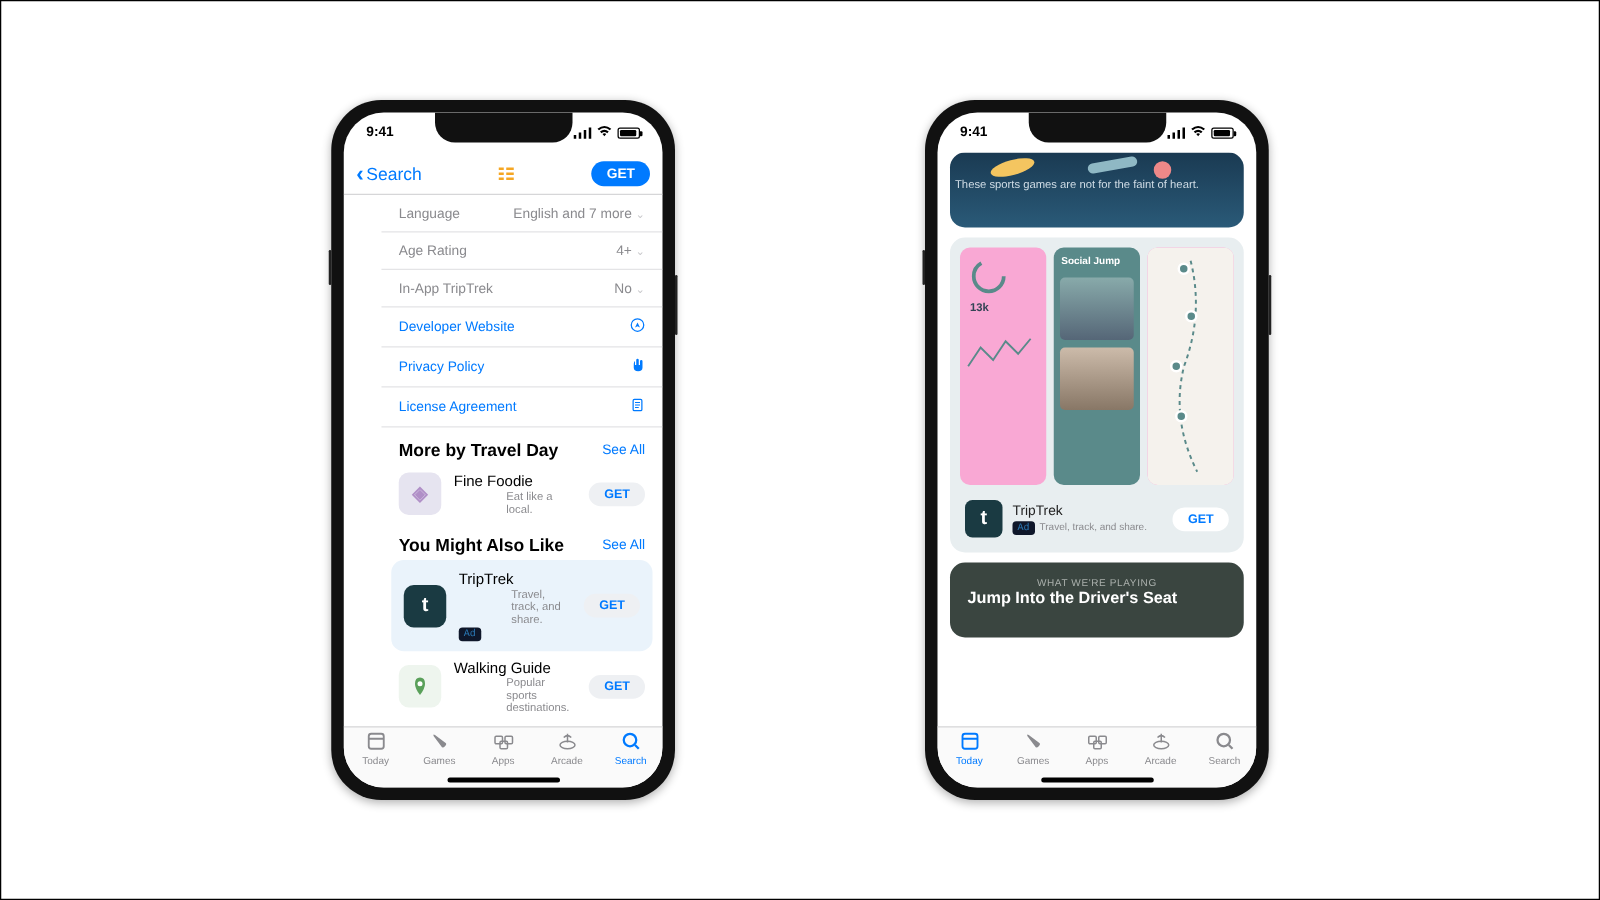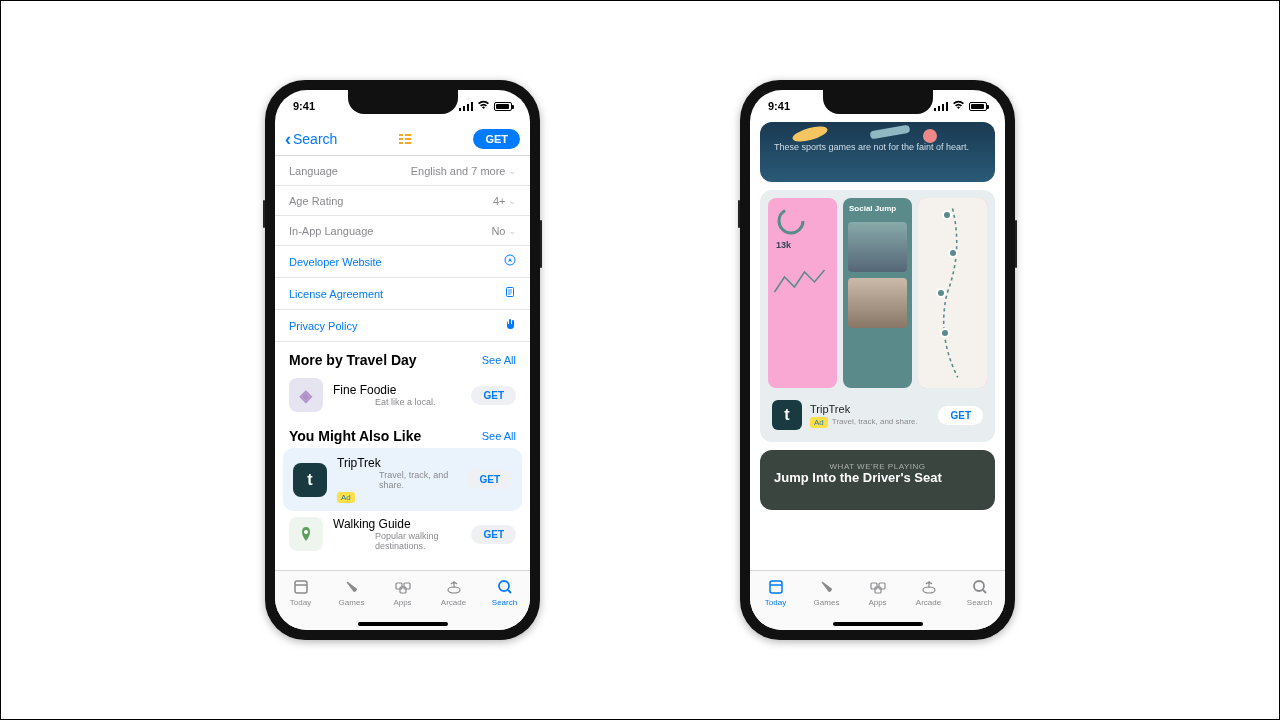--- a/index.html
+++ b/index.html
@@ -73,21 +73,21 @@
     border-bottom: 0.5px solid #d6d6d8;
   }
   .back { display:flex; align-items:center; color:#007aff; font-size:14px; gap:2px; }
   .back .chev { font-size:18px; font-weight:600; line-height:1; }
   .nav-center { flex:1; display:flex; justify-content:center; font-size:14px; color:#f5a623; }
   .get-pill {
     background:#007aff; color:#fff; font-size:11px; font-weight:700;
     padding: 4px 12px; border-radius: 12px;
   }
 
-  .content { flex:1; overflow:hidden; font-size:11px; }
+  .content { flex:1; overflow:hidden; font-size:11px;margin-left:30px; }
   .row {
     display:flex; align-items:center; justify-content:space-between;
     padding: 8px 14px;
     border-bottom: 0.5px solid #e4e4e6;
     min-height: 30px;
   }
   .row .label { color:#8a8a8e; font-size: 11px; }
   .row .value { color:#8a8a8e; font-size: 11px; display:flex; align-items:center; gap:3px;}
   .row.link .label { color:#007aff;text-align:center; }
   .row .linkicon { color:#007aff; font-size:12px; }
@@ -107,47 +107,47 @@
   .app-row.highlight { background:#eaf3fb; border-radius:10px; margin: 0 8px; padding:8px 10px;}
   .app-icon {
     width:34px; height:34px; border-radius:8px;
     display:flex; align-items:center; justify-content:center;
     color:#fff; font-weight:700; font-size:16px;
     flex-shrink:0;
   }
   .app-meta { flex:1; min-width:0; }
   .app-name { font-size:12px; color:#000; }
   .app-sub { font-size:9px; color:#8a8a8e;padding-left:42px; }
-  .ad-badge { font-size:8px; background:#fde047; color:#2a79b5; padding:1px 4px; border-radius:3px; display:inline-block; margin-top:2px;}
+  .ad-badge { font-size:8px; background:#0f172a; color:#2a79b5; padding:1px 4px; border-radius:3px; display:inline-block; margin-top:2px;font-family:Liberation Mono, monospace;}
   .get-btn-sm {
     background:#eef0f3; color:#007aff; font-size:10px; font-weight:700;
     padding: 4px 12px; border-radius: 12px;
   }
 
   .tab-bar {
-    height: 60px; border-top:0.5px solid #d6d6d8;
+    height: 49px; border-top:0.5px solid #d6d6d8;
     display:flex; background:#fafafa;
     padding-bottom: 16px;
   }
   .tab {
     flex:1; display:flex; flex-direction:column; align-items:center; justify-content:center;
     font-size:8px; color:#8a8a8e; gap:2px;
   }
   .tab.active { color:#007aff; }
   .tab svg { width:18px; height:18px; }
   .home-indicator {
     position:absolute; bottom:4px; left:50%; transform:translateX(-50%);
     width:90px; height:4px; background:#000; border-radius:3px;
   }
 
   
   .p2-content { flex:1; padding: 0 10px; overflow:hidden; display:flex; flex-direction:column; gap:8px;}
   .hero-card {
     background: linear-gradient(#1a3a52,#2a5a78);
-    border-radius: 12px; padding: 20px 14px 12px; color:#fff;
+    border-radius: 12px; padding: 20px 4px 12px; color:#fff;
     position:relative; height:60px;
   }
   .hero-text { font-size:9px; color:#d0dde6; }
   .promo-card {
     background:#e8eef0; border-radius:12px; padding:8px;
     display:flex; flex-direction:column; gap:8px;
   }
   .promo-screens { display:flex; gap:6px; height:190px; }
   .pscreen {
     flex:1; background:#5a8a8a; border-radius:8px;
@@ -220,54 +220,54 @@
             </span>
       </div>
       <div class="row">
         <span class="label">Age Rating</span>
         <span class="value">
               <span>4+</span>
               <span class="chev-down">⌄</span>
             </span>
       </div>
       <div class="row">
-        <span class="label">In-App Language</span>
+        <span class="label">In-App TripTrek</span>
         <span class="value">
               <span>No</span>
               <span class="chev-down">⌄</span>
             </span>
       </div>
       <div class="row link">
         <span class="label">Developer Website</span>
         <span class="linkicon">
           <svg width="12" height="12" viewBox="0 0 12 12">
                 <circle cx="6" cy="6" r="5" fill="none" stroke="#007aff" stroke-width="1"></circle>
                 <path d="M4 8 L6 4 L8 8 L6 7 Z" fill="#007aff"></path>
+              </svg>
+        </span>
+      </div>
+      <div class="row link">
+        <span class="label">Privacy Policy</span>
+        <span class="linkicon">
+          <svg width="12" height="12" viewBox="0 0 12 12">
+                <path d="M3 6 Q3 3 4 3 L4 6 L5 6 L5 2 Q5 1 6 1 Q7 1 7 2 L7 6 L8 6 L8 3 Q8 2 9 2 Q10 2 10 3 L10 8 Q10 11 6.5 11 Q3 11 3 8 Z" fill="#007aff"></path>
               </svg>
         </span>
       </div>
       <div class="row link">
         <span class="label">License Agreement</span>
         <span class="linkicon">
           <svg width="12" height="12" viewBox="0 0 12 12">
                 <rect x="2.5" y="1.5" width="7" height="9" rx="1" fill="none" stroke="#007aff" stroke-width="1"></rect>
                 <line x1="4" y1="4" x2="8" y2="4" stroke="#007aff" stroke-width="0.8"></line>
                 <line x1="4" y1="6" x2="8" y2="6" stroke="#007aff" stroke-width="0.8"></line>
                 <line x1="4" y1="8" x2="7" y2="8" stroke="#007aff" stroke-width="0.8"></line>
               </svg>
         </span>
       </div>
-      <div class="row link">
-        <span class="label">Privacy Policy</span>
-        <span class="linkicon">
-          <svg width="12" height="12" viewBox="0 0 12 12">
-                <path d="M3 6 Q3 3 4 3 L4 6 L5 6 L5 2 Q5 1 6 1 Q7 1 7 2 L7 6 L8 6 L8 3 Q8 2 9 2 Q10 2 10 3 L10 8 Q10 11 6.5 11 Q3 11 3 8 Z" fill="#007aff"></path>
-              </svg>
-        </span>
-      </div>
 
       <div class="section-header">
         <span class="title">More by Travel Day</span>
         <span class="seeall">See All</span>
       </div>
       <div class="app-row">
         <div class="app-icon" style="background:#e6e4f0;color:#b08fc7">◈</div>
         <div class="app-meta">
           <div class="app-name">Fine Foodie</div>
           <div class="app-sub">Eat like a local.</div>
@@ -290,21 +290,21 @@
       </div>
       <div class="app-row">
         <div class="app-icon" style="background:#eef5ee;color:#5aa05a;font-size:10px">
           <svg width="18" height="18" viewBox="0 0 18 18">
                 <path d="M9 2 Q13 2 13 7 Q13 11 9 16 Q5 11 5 7 Q5 2 9 2 Z" fill="#5aa05a"></path>
                 <circle cx="9" cy="7" r="2" fill="#fff"></circle>
               </svg>
         </div>
         <div class="app-meta">
           <div class="app-name">Walking Guide</div>
-          <div class="app-sub">Popular walking destinations.</div>
+          <div class="app-sub">Popular sports destinations.</div>
         </div>
         <div class="get-btn-sm">GET</div>
       </div>
     </div>
 
     <div class="tab-bar">
       <div class="tab">
         <svg viewBox="0 0 18 18">
               <rect x="3" y="3" width="12" height="12" rx="2" fill="none" stroke="currentColor" stroke-width="1.5"></rect>
               <line x1="3" y1="7" x2="15" y2="7" stroke="currentColor" stroke-width="1.5"></line>

